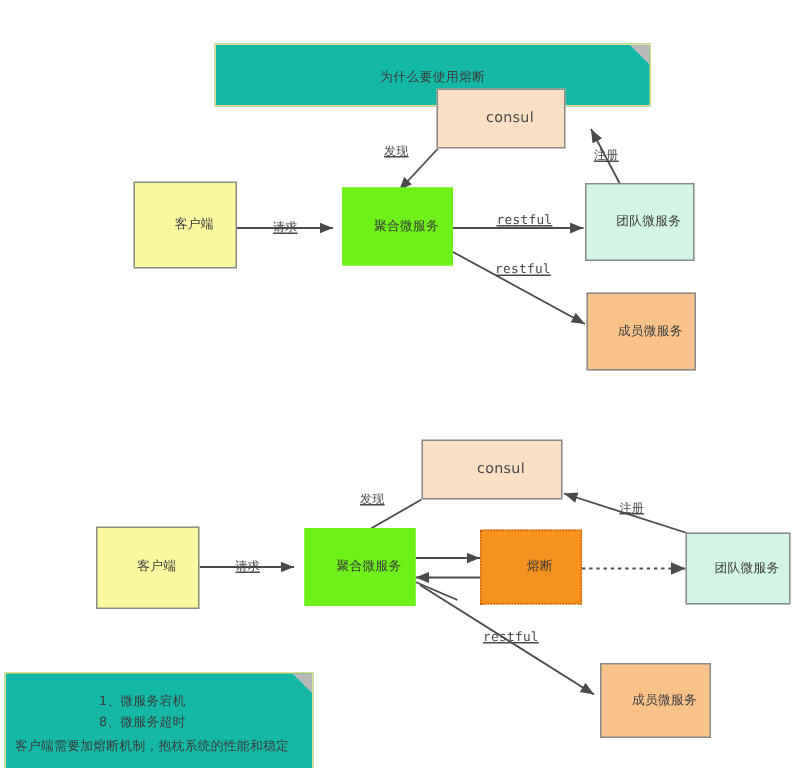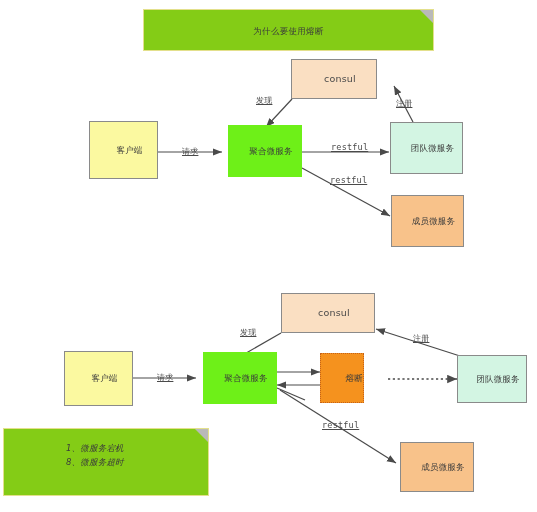--- a/index.html
+++ b/index.html
@@ -41,23 +41,24 @@
     line-height: 1.25;
     padding-left: 12px;
   }
   .node.latin {
     font-size: 9.5px;
     color: #4a4a4a;
   }
   .note {
     position: absolute;
     box-sizing: border-box;
-    background: #84cc16;
+    background: #14b8a6;
     border: 1px solid #e3e08c;
     overflow: hidden;
+    margin-top: 20px;
   }
   .note .fold {
     position: absolute;
     right: 0;
     top: 0;
     width: 0;
     height: 0;
     border-left: 13px solid transparent;
     border-top: 13px solid #b9b9b9;
   }
@@ -72,21 +73,20 @@
     letter-spacing: 0.3px;
   }
   .note-list {
     position: absolute;
     left: 62px;
     top: 12px;
     font-size: 8.5px;
     color: #3b3b3b;
     line-height: 14px;
     letter-spacing: 0.2px;
-    font-style: italic;
   }
   .note-foot {
     position: absolute;
     left: 6px;
     top: 43px;
     font-size: 8.5px;
     color: #3b3b3b;
     letter-spacing: 0.2px;
   }
   .edge-label {
@@ -208,22 +208,22 @@
   </div>
 
   <div class="node" style="left:203px; top:352px; width:74px; height:52px; background:#6ef018; border-color:#6ef018;">
     <span>聚合微服务</span>
   </div>
 
   <div class="node latin" style="left:281px; top:293px; width:94px; height:40px; background:#fadfc2;">
     <span>consul</span>
   </div>
 
-  <div class="node" style="left:320px; top:353px; width:44px; height:50px; background:#f5921e;
-              border:1.5px dotted #c4621a;justify-content:flex-end;">
+  <div class="node" style="left:320px; top:353px; width:68px; height:50px; background:#f5921e;
+              border:1.5px dotted #c4621a;">
     <span>熔断</span>
   </div>
 
   <div class="node" style="left:457px; top:355px; width:70px; height:48px; background:#d3f5e3;">
     <span>团队微服务</span>
   </div>
 
   <div class="node" style="left:400px; top:442px; width:74px; height:50px; background:#f8c28a;">
     <span>成员微服务</span>
   </div>
@@ -232,15 +232,16 @@
   <div class="edge-label" style="left:240px; top:327px;">发现</div>
   <div class="edge-label" style="left:413px; top:333px;">注册</div>
   <div class="edge-label latin" style="left:322px; top:420px;">restful</div>
 
   <div class="note" style="left:3px; top:428px; width:206px; height:68px;">
     <div class="fold"></div>
     <div class="note-list">
       <div>1、微服务宕机</div>
       <div>8、微服务超时</div>
     </div>
+    <div class="note-foot">客户端需要加熔断机制，抱枕系统的性能和稳定</div>
   </div>
 
 </div>
 
 </body></html>

